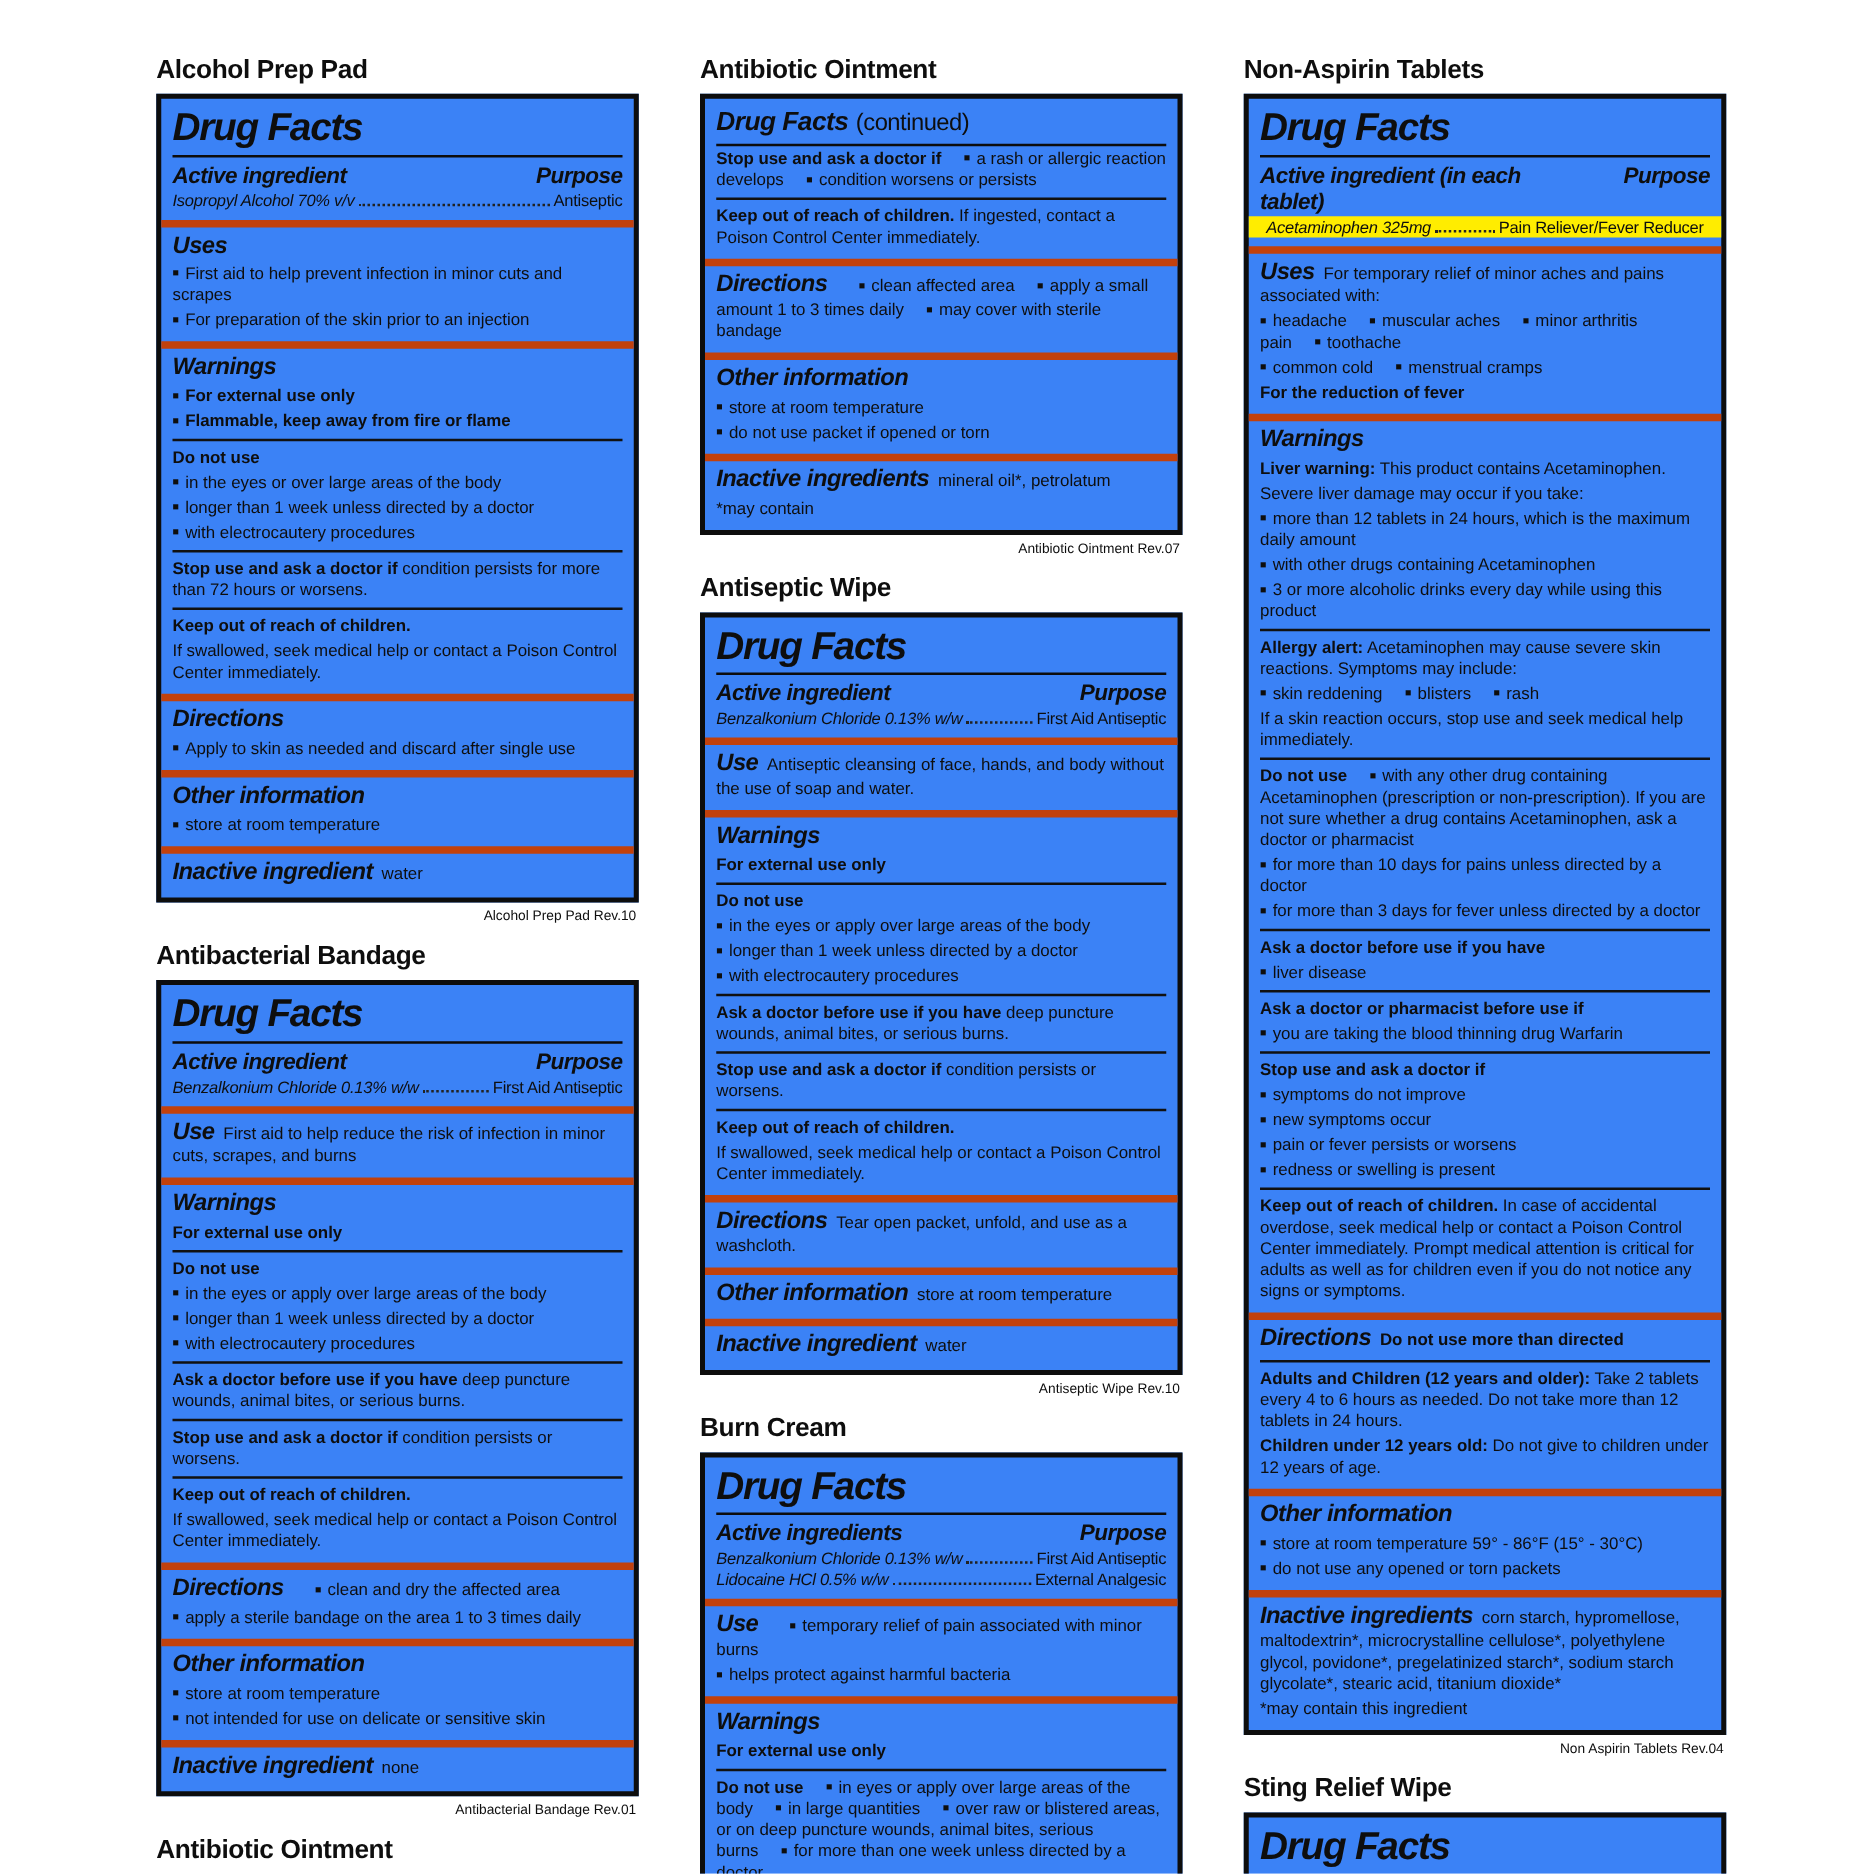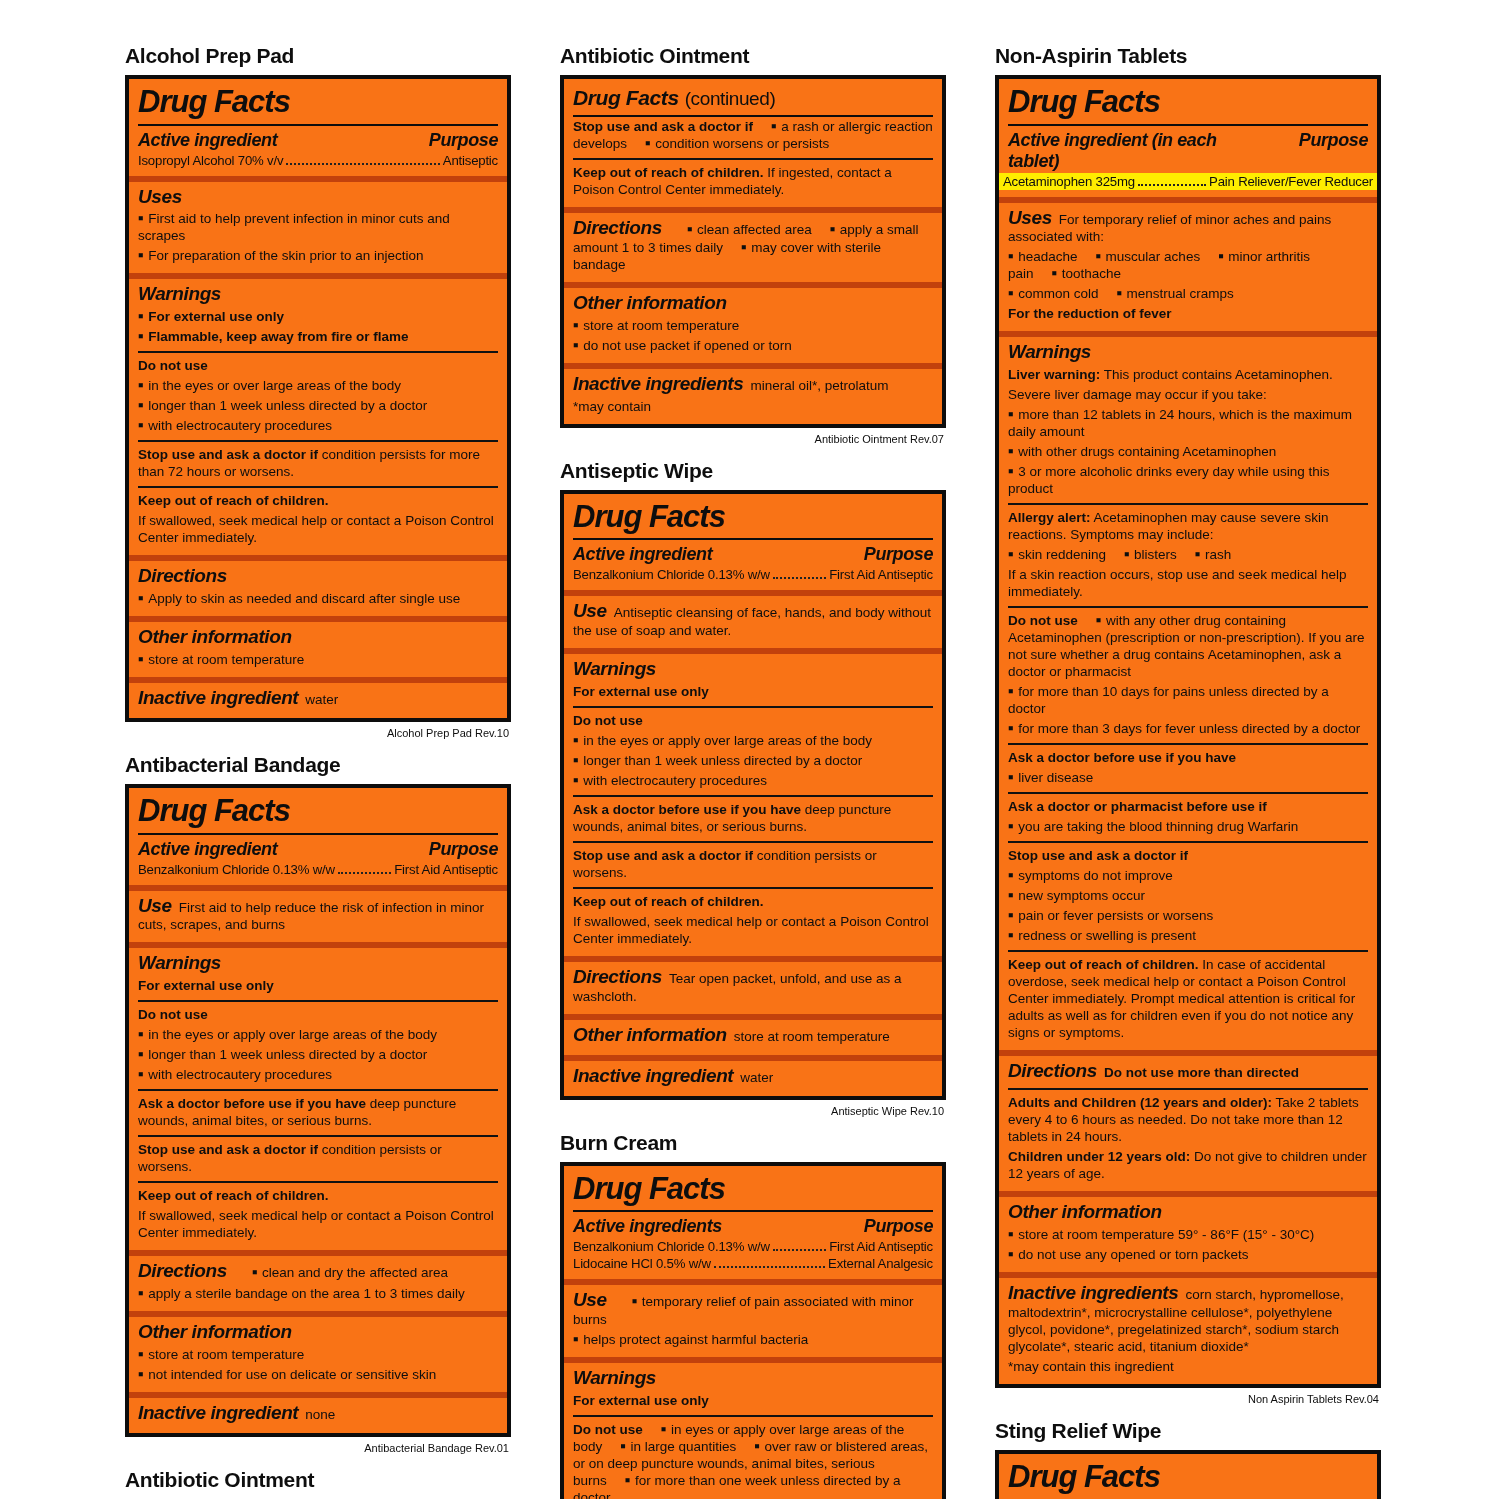--- a/index.html
+++ b/index.html
@@ -1,34 +1,34 @@
 <!DOCTYPE html>
 <html><head>
 <meta charset="utf-8">
 <style>
   html,body{margin:0;padding:0;background:#fff;}
   .page{position:relative;width:1480px;height:1499px;background:#fff;overflow:hidden;
         font-family:"Liberation Sans","DejaVu Sans",sans-serif;color:#0e0e0e;}
   .col{position:absolute;top:44px;width:386px;}
   .col1{left:125px}.col2{left:560px}.col3{left:995px}
   .product-heading{font-size:21px;font-weight:bold;letter-spacing:-0.3px;margin:0 0 7px;}
-  .df-box{border:4px solid #0d0d0d;background:#f97316;}
+  .df-box{border:4px solid #0d0d0d;background:#3b82f6;}
   .section{border-top:6px solid #c2410c;padding:4px 9px 7px;}
   .section:first-child{border-top:none;}
   .df-title{font-size:31px;font-weight:bold;font-style:italic;letter-spacing:-1px;
             line-height:1.05;border-bottom:2px solid #0d0d0d;padding:3px 0 5px;}
   .df-title.small{font-size:21px;letter-spacing:-0.4px;padding:4px 0 6px;}
   .cont{font-style:normal;font-weight:normal;font-size:19px;margin-left:6px;}
   .ai-head{display:flex;justify-content:space-between;font-weight:bold;font-style:italic;
            font-size:18px;letter-spacing:-0.4px;padding:4px 0 1px;gap:35px;}
   .ing-row{display:flex;align-items:flex-end;font-size:13.2px;letter-spacing:-0.2px;padding:1px 0;}
-  .ing-name{white-space:nowrap;}
+  .ing-name{white-space:nowrap;font-style:italic;}
   .dots{flex:1;min-width:8px;border-bottom:2px dotted #222;margin:0 3px 3px;}
   .ing-purpose{white-space:nowrap;}
-  .hl{background:#ffed00;margin:0 -9px;padding:1px 4px;}
+  .hl{background:#ffed00;margin:0 -9px;padding:1px 14px;}
   .row{font-size:13.5px;line-height:1.26;padding:1px 0 2px;}
   .row.rule{border-top:2px solid #111;margin-top:4px;padding-top:4px;}
   .sec-head{font-size:19px;font-weight:bold;font-style:italic;letter-spacing:-0.4px;
             line-height:1.1;margin-right:7px;}
   .b{font-weight:bold;}
   .sq{font-size:8.5px;margin-right:5px;vertical-align:2px;}
   .gap{margin-left:18px;}
   .panel-footer{font-size:11px;text-align:right;padding:5px 2px 14px;}
 </style>
 </head>

